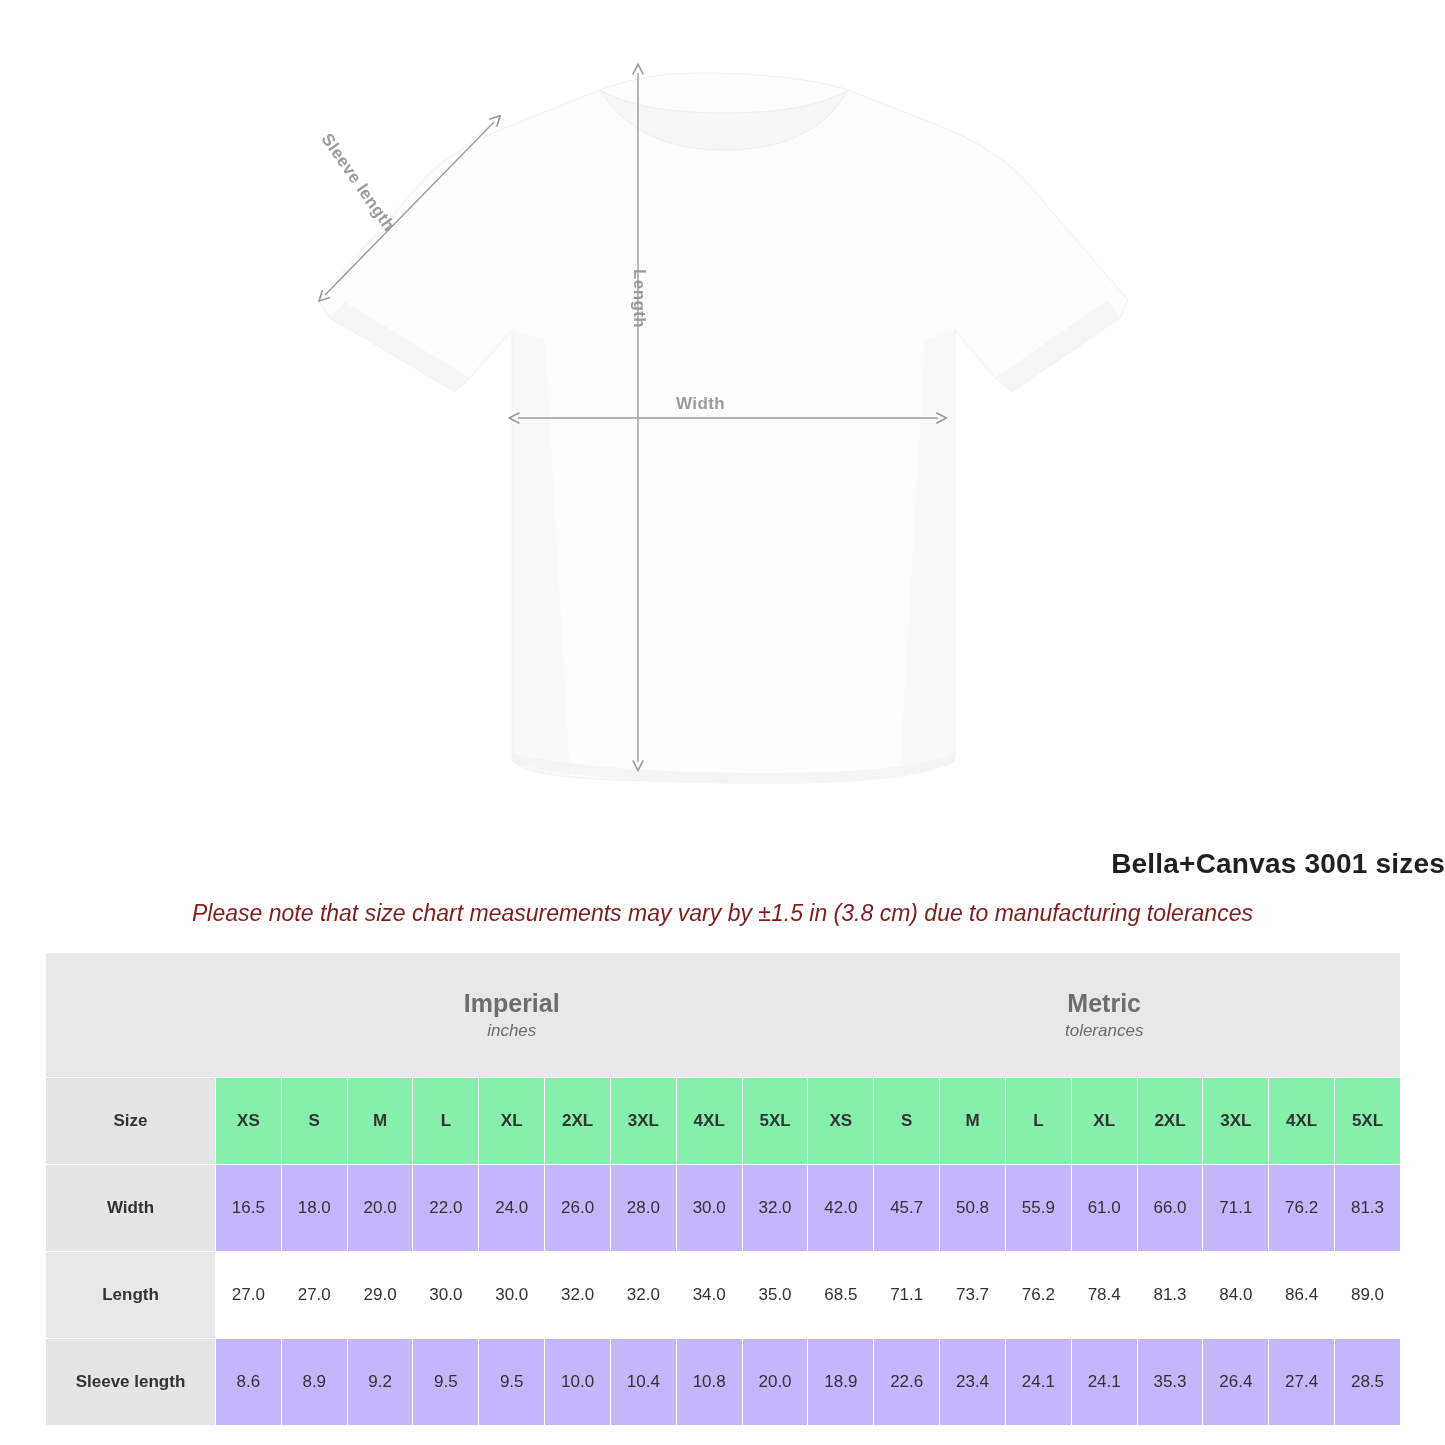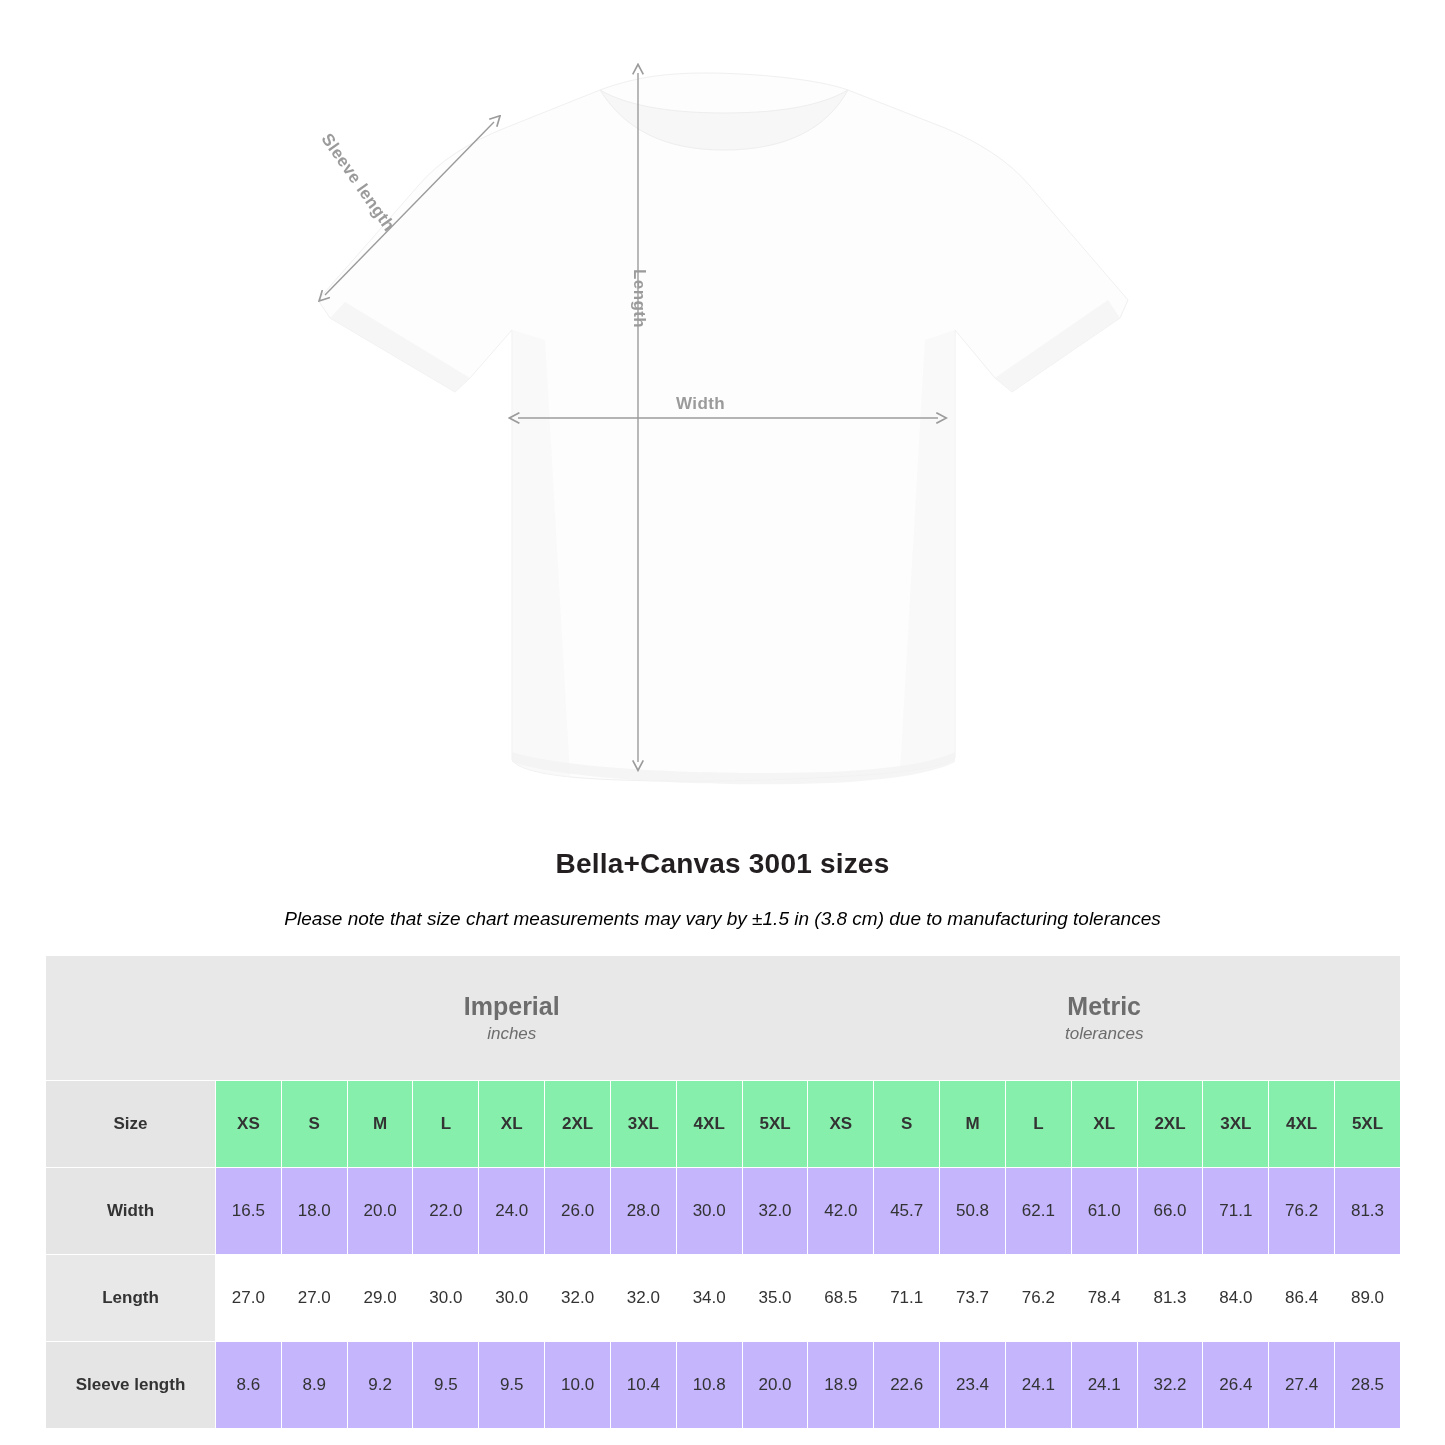--- a/index.html
+++ b/index.html
@@ -59,26 +59,27 @@
   
   .titles {
     text-align: center;
     margin-top: 18px;
   }
   .chart-title {
     font-size: 28px;
     font-weight: bold;
     color: #231f20;
     letter-spacing: 0.2px;
+    text-align: right;
   }
   .chart-note {
-    margin-top: 28px;
-    font-size: 19px;
+    margin-top: 20px;
+    font-size: 23px;
     font-style: italic;
-    color: #000000;
+    color: #7f1d1d;
   }
 
   
   .table-wrap {
     margin: 26px 45px 0 45px;
     width: 1355px;
   }
   table.size-table {
     border-collapse: collapse;
     width: 100%;
@@ -274,21 +275,21 @@
           <td>20.0</td>
           <td>22.0</td>
           <td>24.0</td>
           <td>26.0</td>
           <td>28.0</td>
           <td>30.0</td>
           <td>32.0</td>
           <td>42.0</td>
           <td>45.7</td>
           <td>50.8</td>
-          <td>62.1</td>
+          <td>55.9</td>
           <td>61.0</td>
           <td>66.0</td>
           <td>71.1</td>
           <td>76.2</td>
           <td>81.3</td>
         </tr>
 
         <tr class="data-row">
           <td class="rowhead">Length</td>
           <td>27.0</td>
@@ -320,21 +321,21 @@
           <td>9.5</td>
           <td>10.0</td>
           <td>10.4</td>
           <td>10.8</td>
           <td>20.0</td>
           <td>18.9</td>
           <td>22.6</td>
           <td>23.4</td>
           <td>24.1</td>
           <td>24.1</td>
-          <td>32.2</td>
+          <td>35.3</td>
           <td>26.4</td>
           <td>27.4</td>
           <td>28.5</td>
         </tr>
       </tbody>
     </table>
   </div>
 
 </div>
 

